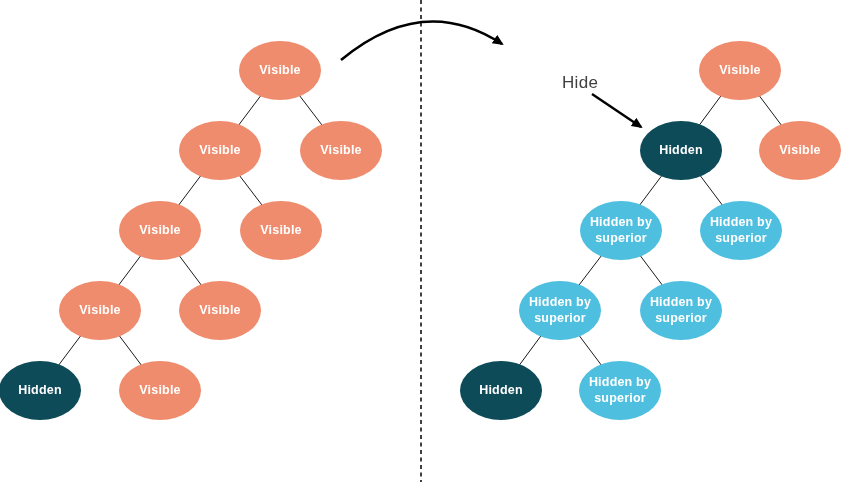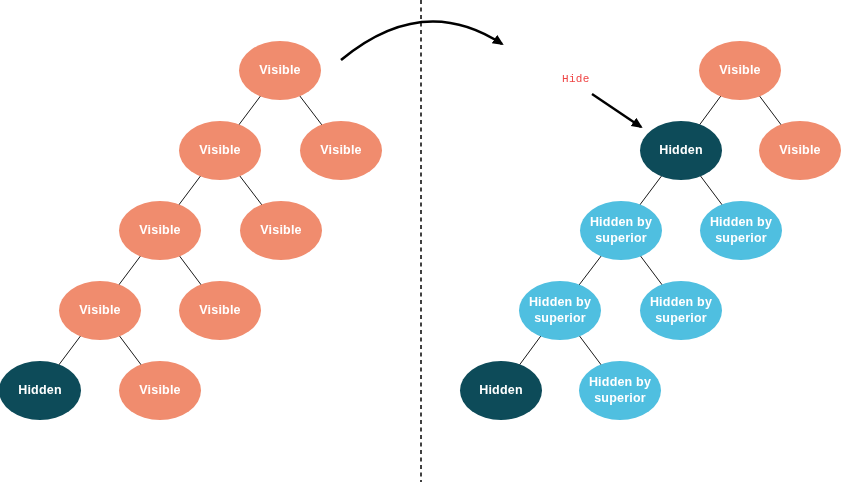--- a/index.html
+++ b/index.html
@@ -36,25 +36,24 @@
     width: 72px;
     text-align: center;
     font-size: 12.5px;
     font-weight: 600;
     letter-spacing: 0.2px;
     line-height: 1.28;
   }
   .hide-label {
     position: absolute;
     z-index: 2;
-    font-size: 11px;
+    font-size: 17px;
     font-weight: 400;
-    color: #ef4444;
+    color: #404040;
     letter-spacing: 0.3px;
-    font-family: Liberation Mono, monospace;
   }
 </style>
 </head>
 <body>
 
 <div class="canvas">
 
   <svg id="edge-svg">
     <defs>
       <marker id="ah" markerUnits="userSpaceOnUse" markerWidth="14" markerHeight="12" refX="9" refY="5" orient="auto">

